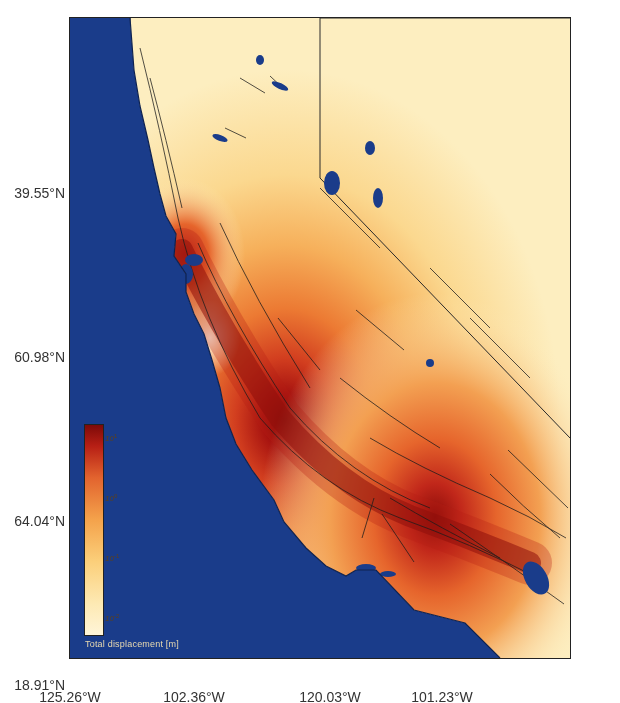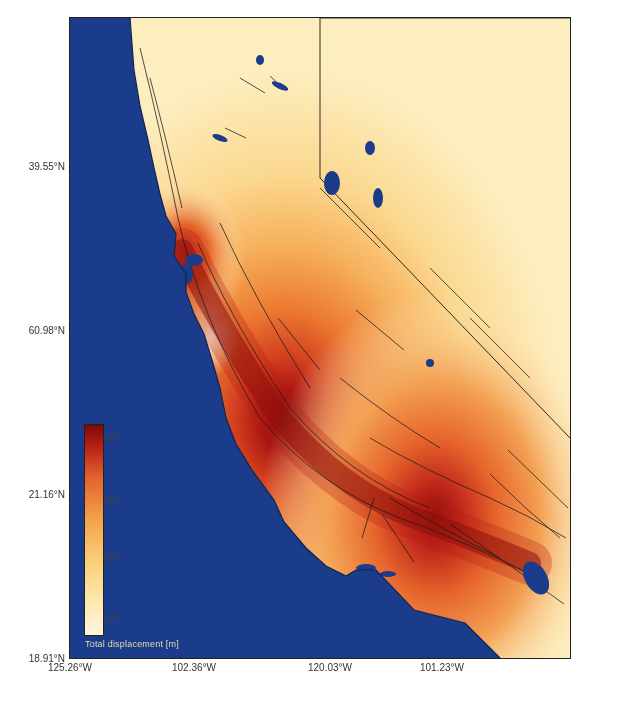--- a/index.html
+++ b/index.html
@@ -28,23 +28,24 @@
     background: #1a3c8a; 
   }
   .plot svg {
     position: absolute;
     left: 0; top: 0;
     width: 100%; height: 100%;
   }
   
   .tick {
     position: absolute;
-    font-size: 10px;
+    font-size: 14px;
     color: #333;
     white-space: nowrap;
+    margin-top: 27px;
   }
   .ytick {
     right: 555px; 
     text-align: right;
     width: 60px;
     transform: translateY(-50%);
   }
   .xtick {
     top: 662px;
     transform: translateX(-50%);
@@ -211,21 +212,21 @@
         <text x="0" y="18" fill="#ffffff" font-family="Arial" font-size="15" font-weight="700" letter-spacing="1">QUAKE</text>
 
         <path d="M 63 6 C 73 -1, 82 5, 78 12 C 75 17, 70 15, 72 20 C 74 24, 82 23, 86 19" fill="none" stroke="#ffffff" stroke-width="2.8" stroke-linecap="round"></path>
         <text x="88" y="18" fill="#ffffff" font-family="Arial" font-size="15" font-weight="700" letter-spacing="1">IM</text>
       </svg>
     </div>
   </div>
 
   <div class="tick ytick" style="top:166px">39.55°N</div>
   <div class="tick ytick" style="top:330px">60.98°N</div>
-  <div class="tick ytick" style="top:494px">21.16°N</div>
+  <div class="tick ytick" style="top:494px">64.04°N</div>
   <div class="tick ytick" style="top:658px">18.91°N</div>
 
   <div class="tick xtick" style="left:70px">125.26°W</div>
   <div class="tick xtick" style="left:194px">102.36°W</div>
   <div class="tick xtick" style="left:330px">120.03°W</div>
   <div class="tick xtick" style="left:442px">101.23°W</div>
 
   <div class="colorbar"></div>
   <div class="cbar-tick" style="top:438px"><span>10</span><sup>1</sup></div>
   <div class="cbar-tick" style="top:498px"><span>10</span><sup>0</sup></div>

